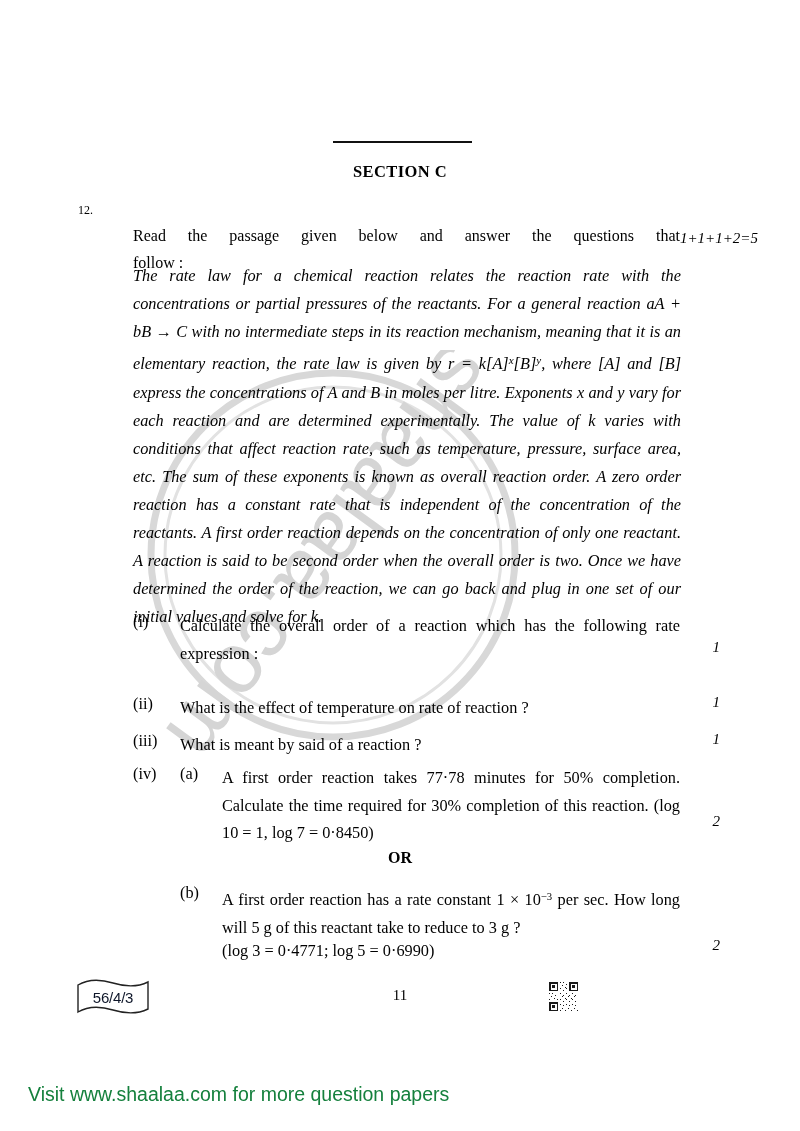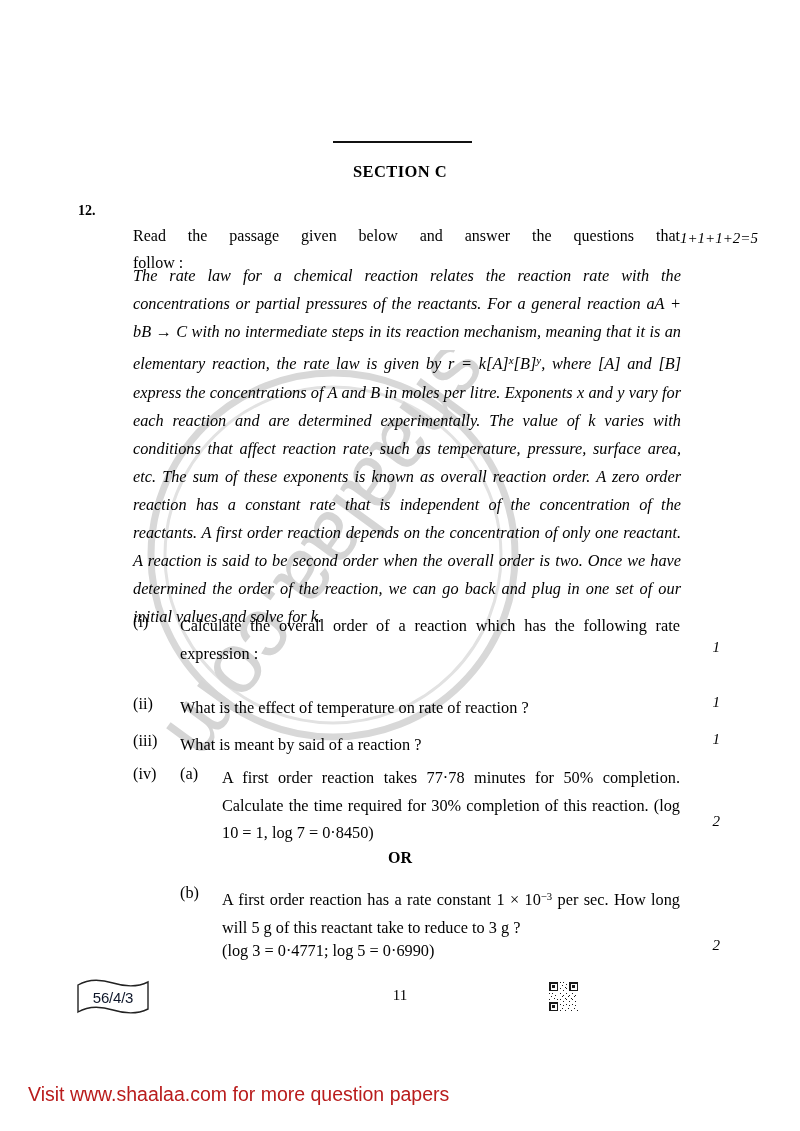--- a/index.html
+++ b/index.html
@@ -66,22 +66,22 @@
     font-weight: bold;
     font-size: 16.5px;
     letter-spacing: 0.4px;
   }
 
   
   .q-number {
     position: absolute;
     left: 78px;
     top: 203px;
-    font-weight: bold;
-    font-size: 14px;
+    font-weight: normal;
+    font-size: 12px;
   }
   .q-intro {
     position: absolute;
     left: 133px;
     top: 203px;
     width: 547px;
     font-size: 16px;
     line-height: 27px;
     text-align: justify;
     text-align-last: left;
@@ -198,21 +198,21 @@
     width: 800px;
     height: 81px;
     background: #ffffff;
   }
   .bottom-banner-text {
     position: absolute;
     left: 28px;
     top: 1083px;
     font-family: "Liberation Sans", "DejaVu Sans", sans-serif;
     font-size: 19.5px;
-    color: #b91c1c;
+    color: #15803d;
   }
 </style>
 </head>
 <body>
 
 <div class="page">
 
   <div class="watermark">
     <svg viewBox="0 0 410 410" xmlns="http://www.w3.org/2000/svg">
       <defs>

